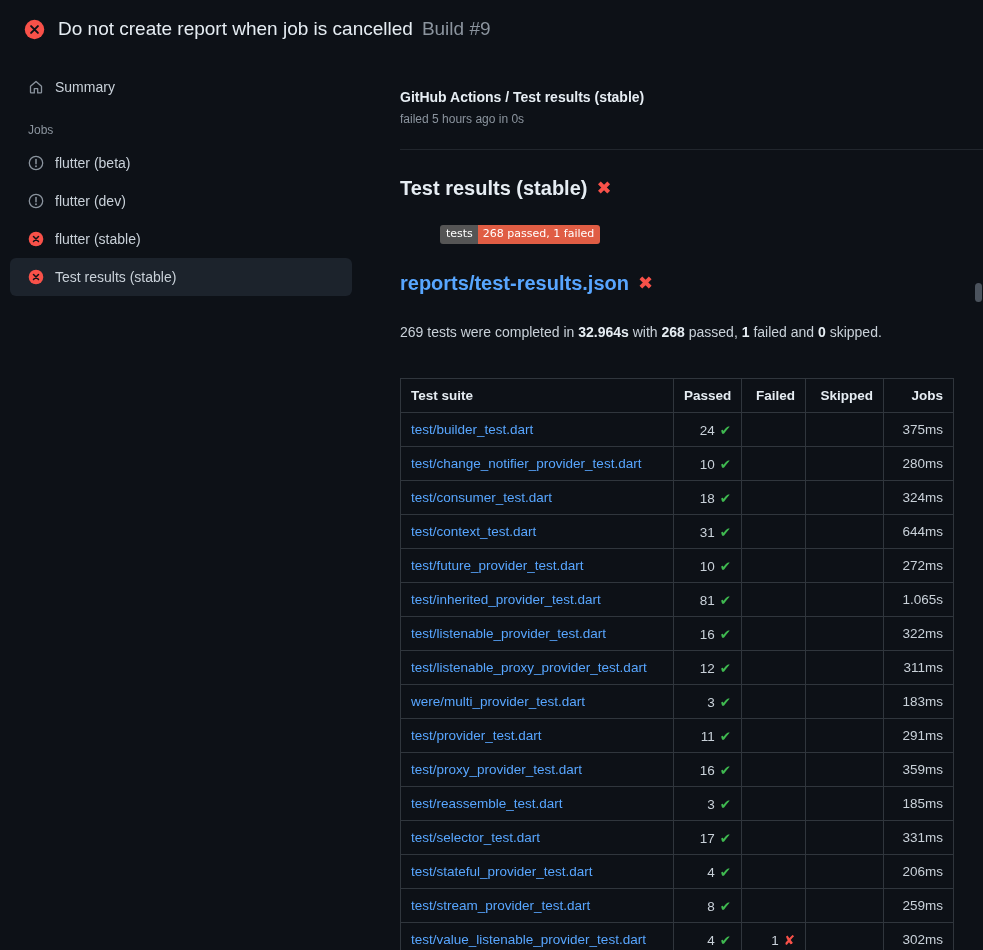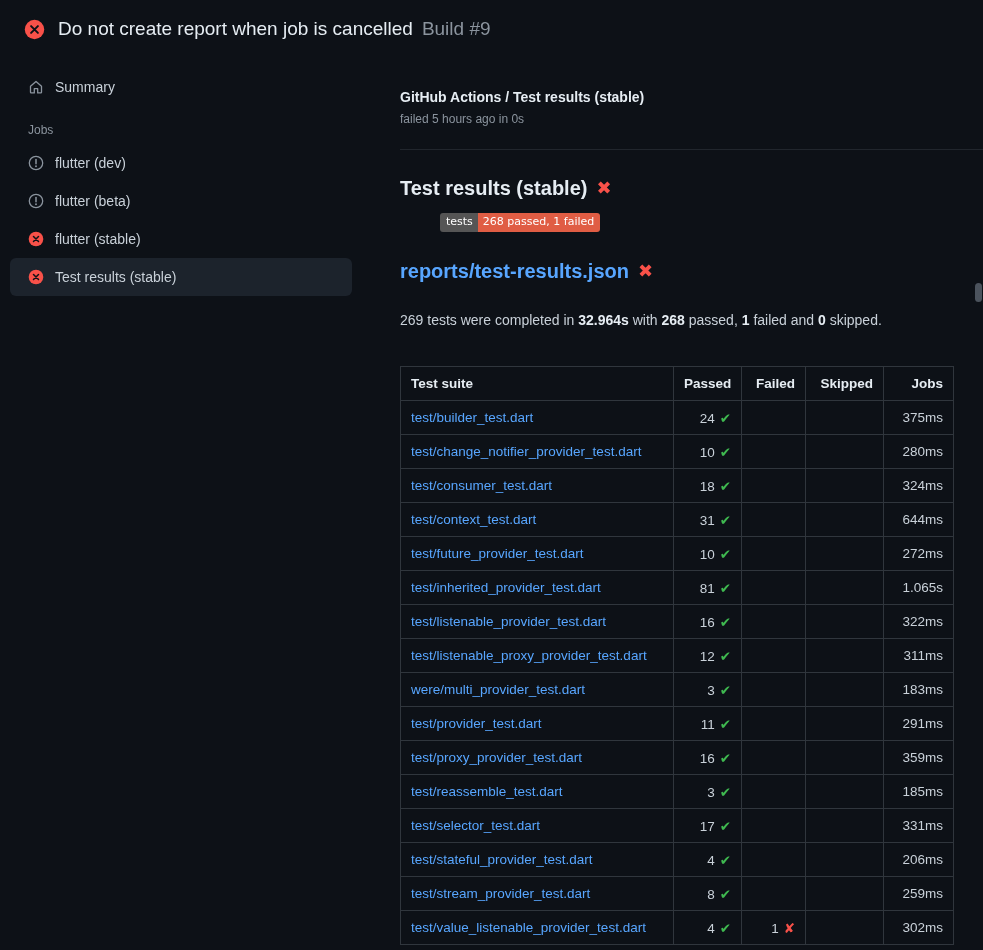--- a/index.html
+++ b/index.html
@@ -52,21 +52,21 @@
     margin-top: 25px;
     font-size: 20px; font-weight: 700; color: #e6edf3;
     display: flex; align-items: center; gap: 9px;
     line-height: 26px;
   }
   .red-x {
     color: var(--failed-red, #f85149);
     font-size: 18px; font-weight: 700; line-height: 1;
     font-family: "DejaVu Sans", sans-serif;
   }
-  .badge-row { margin-top: 10px; padding-left: 40px; }
+  .badge-row { margin-top: 22px; padding-left: 40px; }
   .badge {
     display: inline-flex;
     font-size: 11px; color: #ffffff; line-height: 12px;
     border-radius: 3px; overflow: hidden;
     font-family: "DejaVu Sans", sans-serif;
   }
   .badge-label { background: var(--badge-label-bg, #555555); padding: 3px 5px 4px 6px; }
   .badge-value { background: var(--badge-value-bg, #e05d44); padding: 3px 6px 4px 5px; }
 
   .report-title {
@@ -137,31 +137,31 @@
     <div class="jobs-label">Jobs</div>
     <nav id="jobs-list">
         <div class="side-item">
           <span class="sicon">
             <svg viewBox="0 0 16 16" width="16" height="16">
               <circle cx="8" cy="8" r="6.7" fill="none" stroke="#8b949e" stroke-width="1.3"></circle>
               <path d="M8 4.6v4.1" stroke="#8b949e" stroke-width="1.5" stroke-linecap="round"></path>
               <circle cx="8" cy="11.2" r="0.95" fill="#8b949e"></circle>
             </svg>
           </span>
-          <span>flutter (dev)</span>
+          <span>flutter (beta)</span>
         </div>
         <div class="side-item">
           <span class="sicon">
             <svg viewBox="0 0 16 16" width="16" height="16">
               <circle cx="8" cy="8" r="6.7" fill="none" stroke="#8b949e" stroke-width="1.3"></circle>
               <path d="M8 4.6v4.1" stroke="#8b949e" stroke-width="1.5" stroke-linecap="round"></path>
               <circle cx="8" cy="11.2" r="0.95" fill="#8b949e"></circle>
             </svg>
           </span>
-          <span>flutter (beta)</span>
+          <span>flutter (dev)</span>
         </div>
         <div class="side-item">
           <span class="sicon">
             <svg viewBox="0 0 16 16" width="16" height="16">
               <circle cx="8" cy="8" r="7.3" fill="#f85149"></circle>
               <path d="M5.5 5.5l5 5M10.5 5.5l-5 5" stroke="#0d1117" stroke-width="1.5" stroke-linecap="round" fill="none"></path>
             </svg>
           </span>
           <span>flutter (stable)</span>
         </div>

